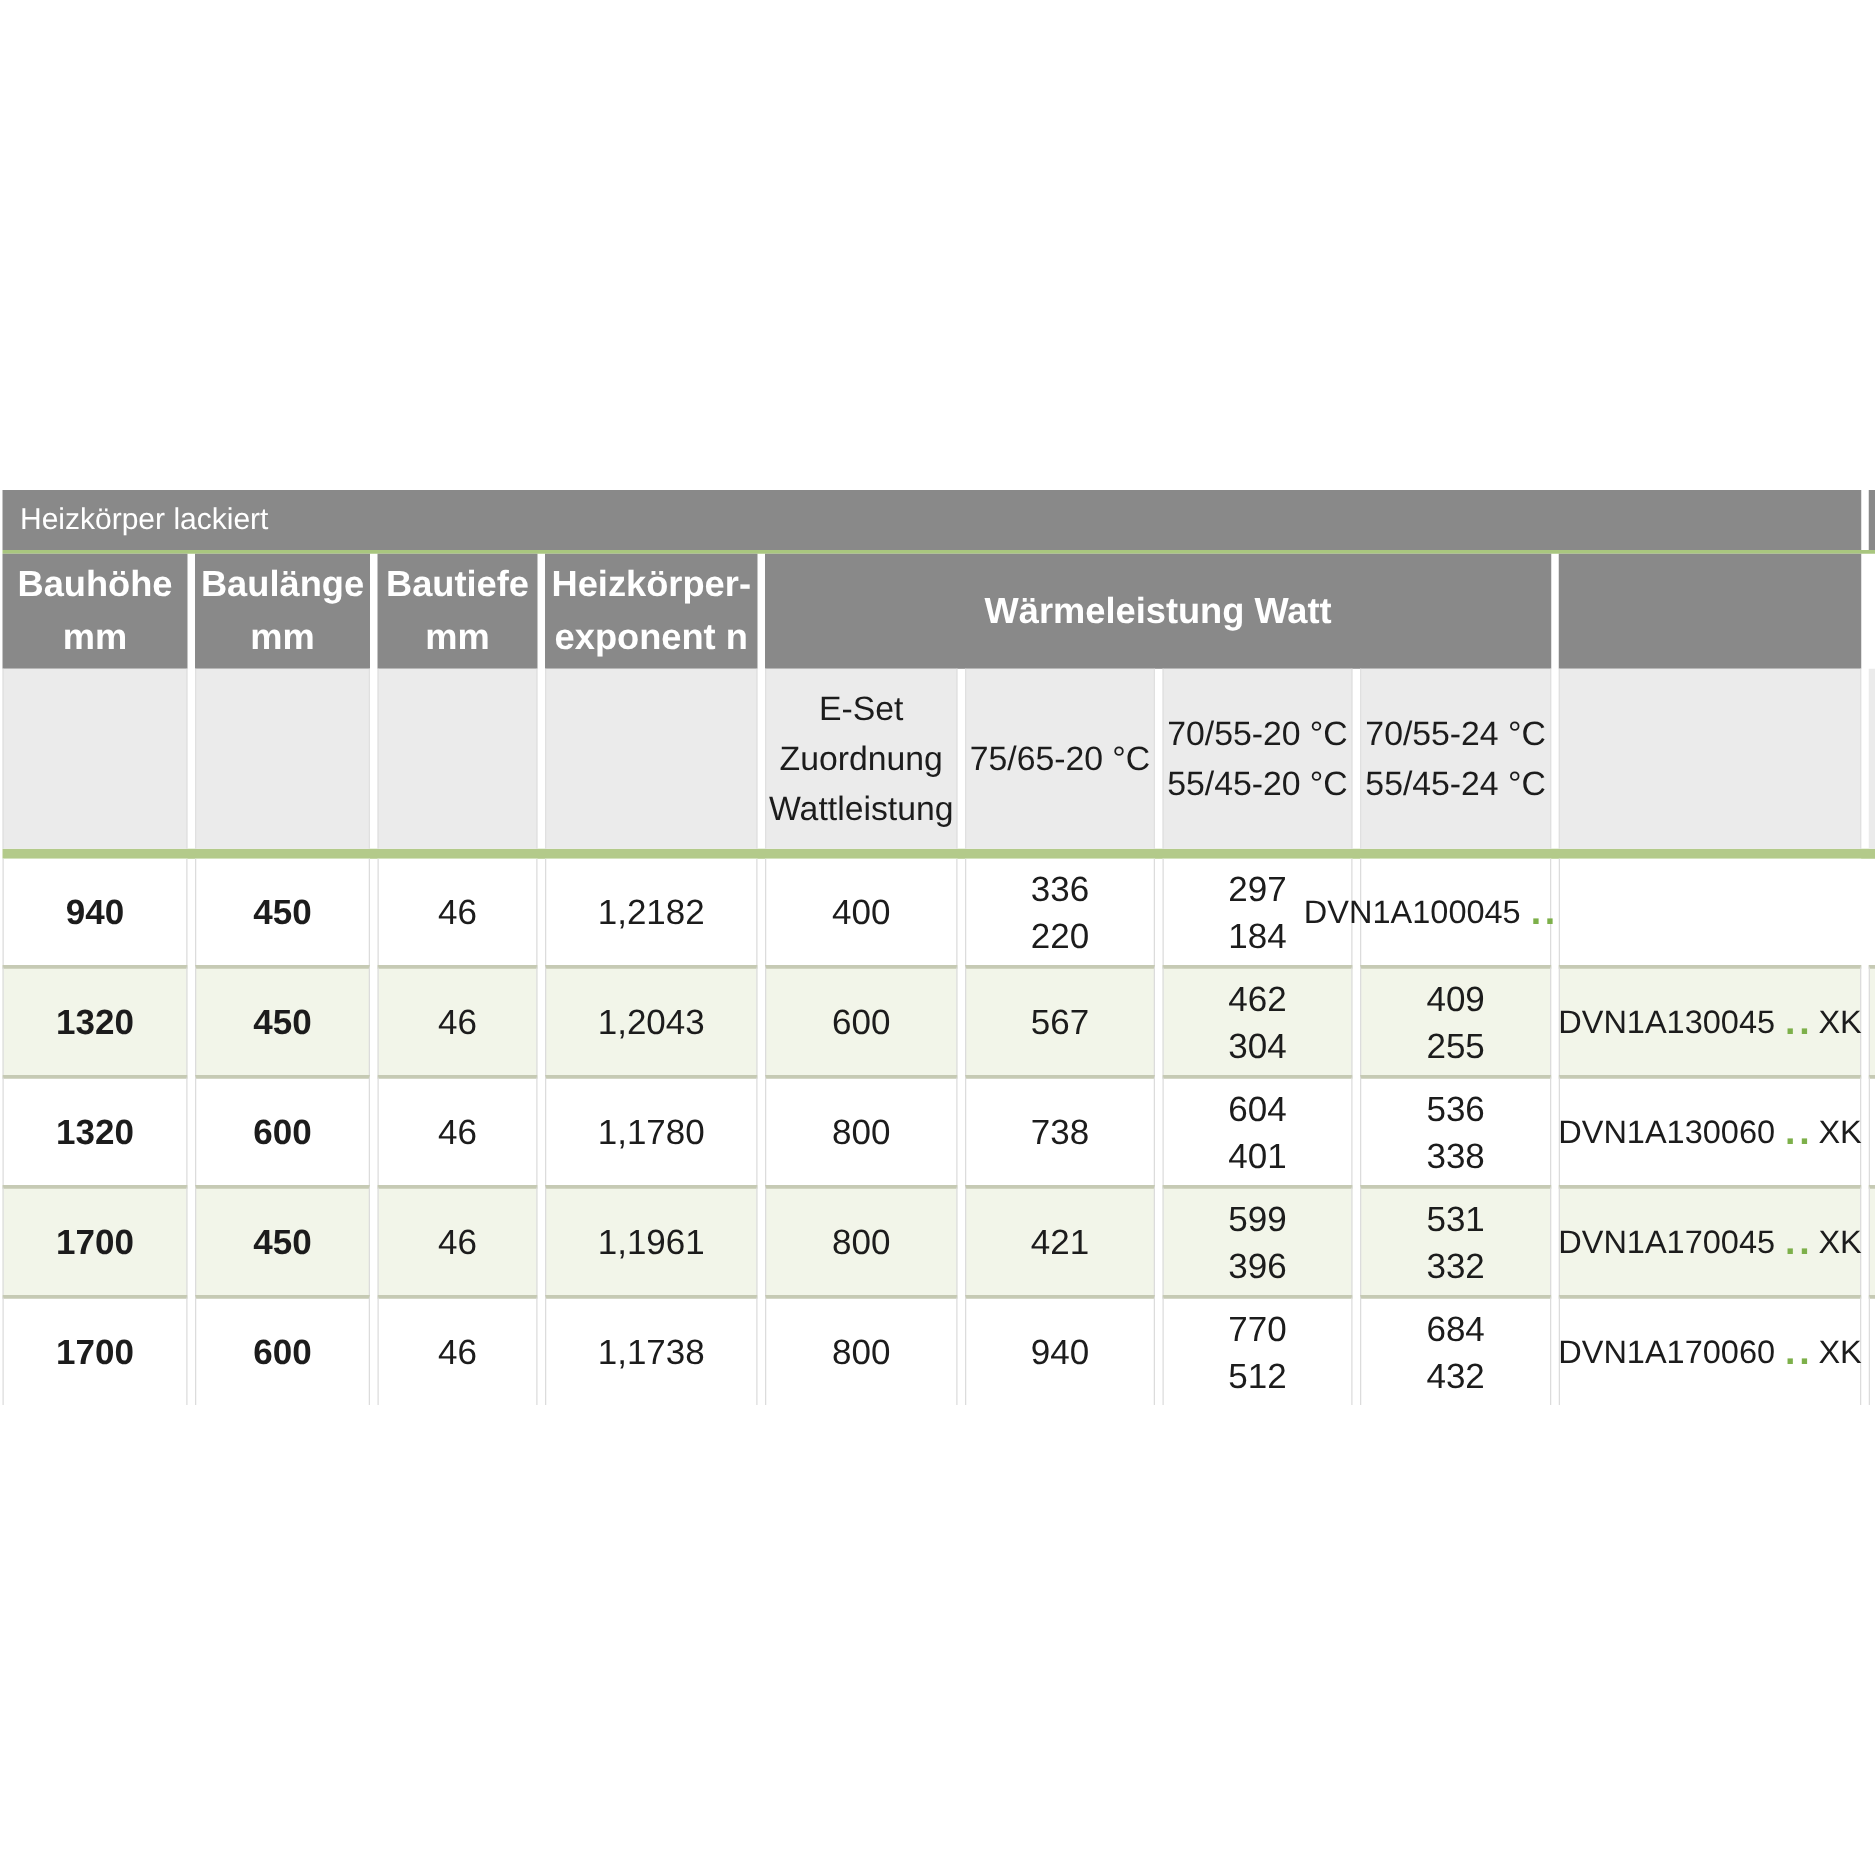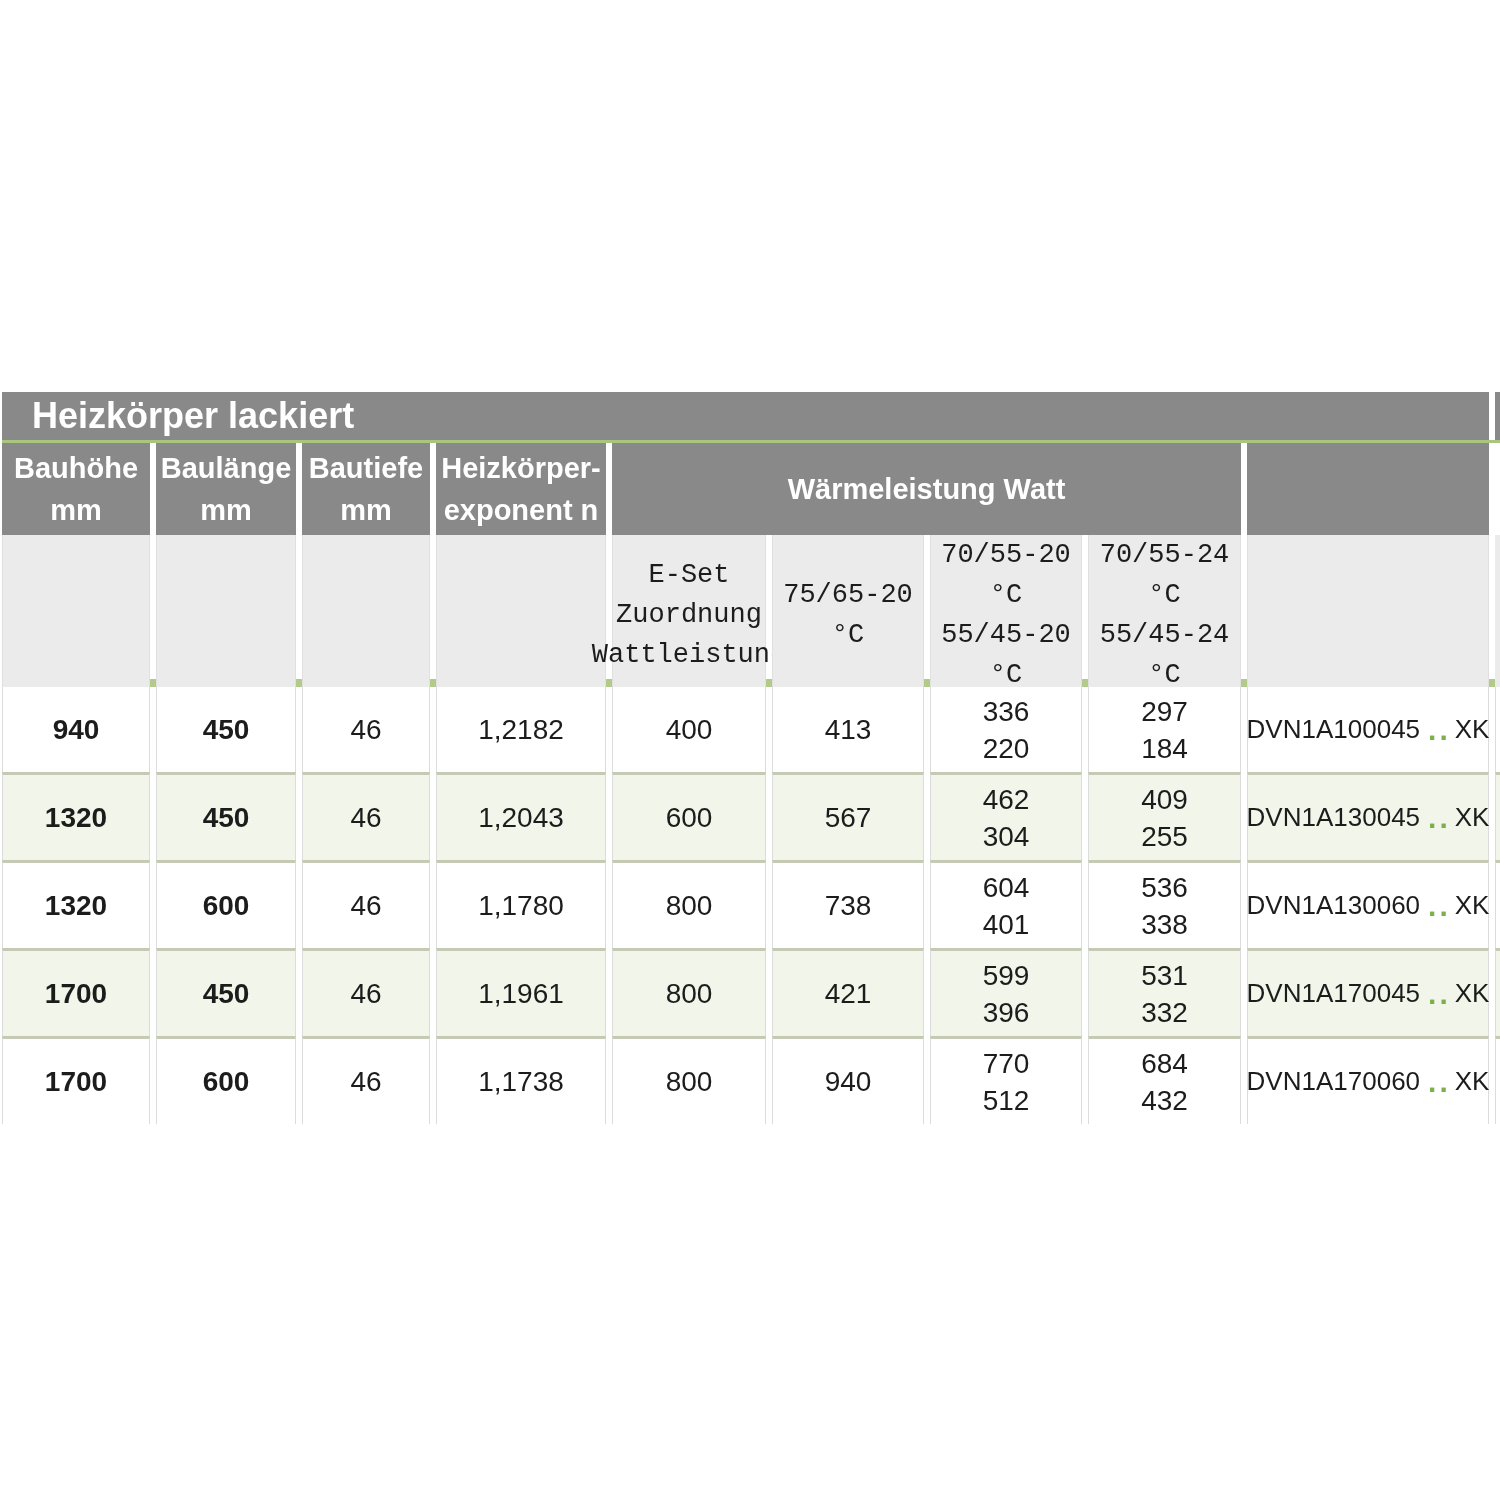--- a/index.html
+++ b/index.html
@@ -21,25 +21,25 @@
     display: grid;
     grid-template-columns: var(--cols);
     column-gap: 6px;
   }
   
   .band-title { height: 48px; }
   .title-cell {
     grid-column: 1 / 10;
     background: #898989;
     color: #ffffff;
-    font-weight: bold;
-    font-size: 36px;
-    display: flex;
-    align-items: center;
-    padding-left: 30px;
+    font-weight: normal;
+    font-size: 24px;
+    display: flex;
+    align-items: center;
+    padding-left: 14px;
   }
   .sliver-gray   { background: #898989; }
   .sliver-light  { background: #ebebeb; }
   
   .line-thin  { height: 3px; background: #a9c67f; width: 100%; }
   .line-thick { height: 8px; background: #b3ca8a; width: 100%; }
   
   .band-header { height: 92px; }
   .hdr-cell {
     background: #898989;
@@ -48,21 +48,21 @@
     font-size: 29px;
     line-height: 42px;
     display: flex;
     flex-direction: column;
     align-items: center;
     justify-content: center;
     text-align: center;
   }
   .hdr-waerme { grid-column: 5 / 9; }
   
-  .band-subheader { height: 144px; font-family: Liberation Mono, monospace; }
+  .band-subheader { height: 144px; }
   .sub-cell {
     background: #ebebeb;
     border-left: 1px solid #e0e0e0;
     border-right: 1px solid #e0e0e0;
     font-size: 27px;
     line-height: 40px;
     display: flex;
     flex-direction: column;
     align-items: center;
     justify-content: center;
@@ -158,21 +158,20 @@
   </div>
 
   <div class="line-thick"></div>
 
   <div class="band band-row">
     <div class="cell bold">940</div>
     <div class="cell bold">450</div>
     <div class="cell">46</div>
     <div class="cell">1,2182</div>
     <div class="cell">400</div>
-    <div class="cell">413</div>
     <div class="cell">
       <span>336</span>
       <span>220</span>
     </div>
     <div class="cell">
       <span>297</span>
       <span>184</span>
     </div>
     <div class="cell artikel-cell">
       <span>DVN1A100045</span>

